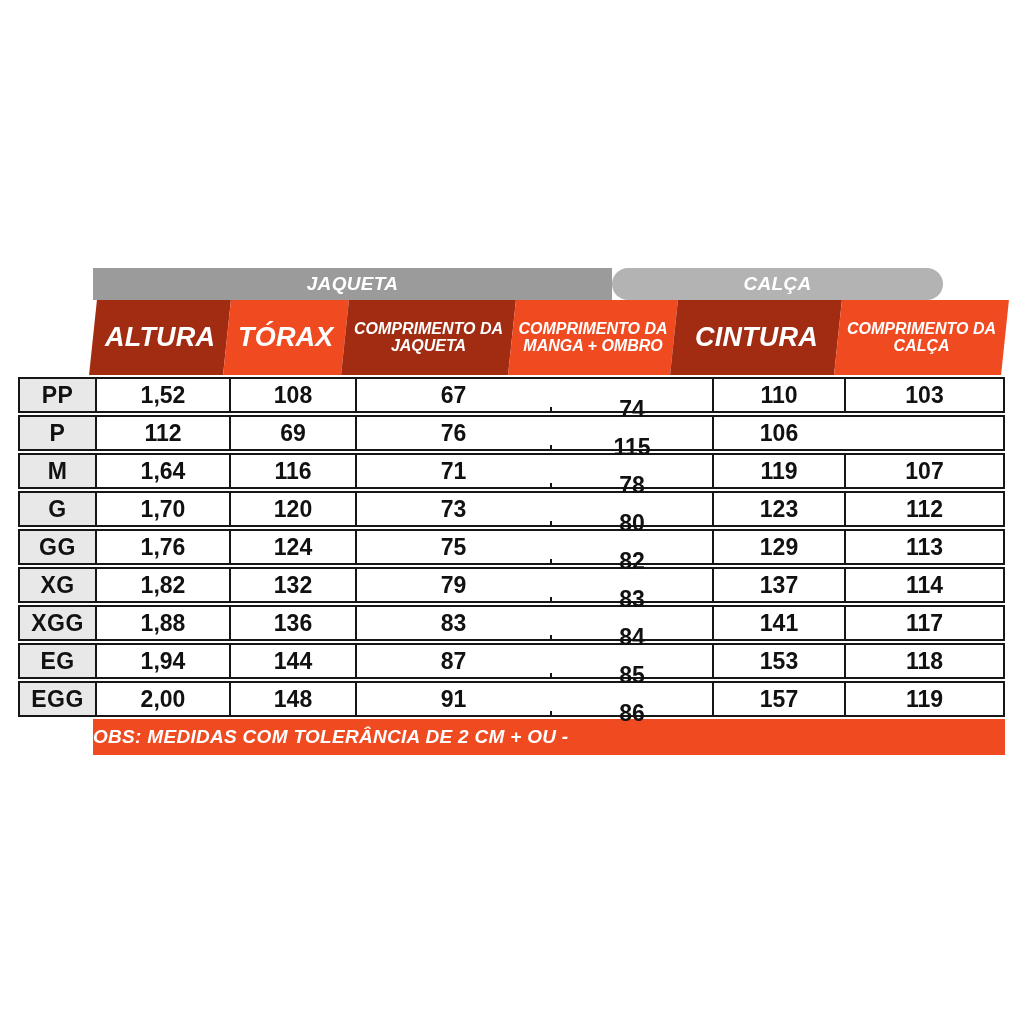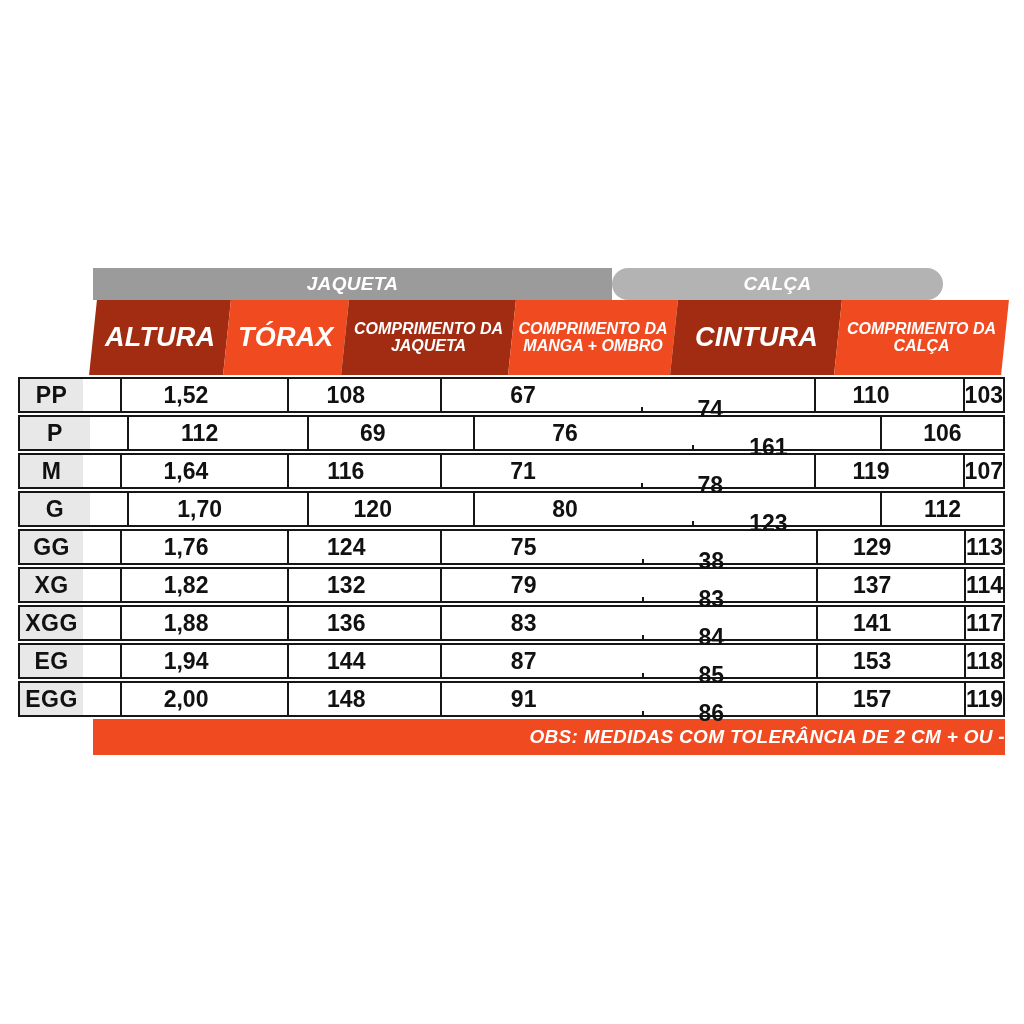--- a/index.html
+++ b/index.html
@@ -36,41 +36,41 @@
   .colhead:nth-child(2) { width:118px; }
   .colhead:nth-child(3) { width:167px; }
   .colhead:nth-child(4) { width:162px; }
   .colhead:nth-child(5) { width:164px; }
   .colhead:nth-child(6) { width:167px; }
 
   
   .rows { margin-top:2px; }
   .data-row {
     display:flex; height:36px; margin-bottom:2px;
-    border:2.5px solid var(--border); box-sizing:border-box; background:#fff;gap:37px;
+    border:2.5px solid var(--border); box-sizing:border-box; background:#fff;
   }
   .cell {
     display:flex; align-items:center; justify-content:center;
     box-sizing:border-box; font-weight:bold; color:#111;
   }
   .size-cell {
     width:75px; background:var(--size-bg); font-size:23px; letter-spacing:0.5px;
   }
   .data-cell { border-left:2.5px solid var(--border); font-size:23px; }
-  .data-cell:nth-child(2) { width:154px; }
-  .data-cell:nth-child(3) { width:138px; }
+  .data-cell:nth-child(2) { width:134px; }
+  .data-cell:nth-child(3) { width:126px; }
   .data-cell:nth-child(4) { width:195px; }
   .data-cell:nth-child(5) { width:162px;margin-top:28px; }
   .data-cell:nth-child(6) { width:132px; }
   .data-cell:nth-child(7) { flex:1;text-align:right; }
 
   
   .footer-bar {
     margin-left:75px; margin-top:1px; height:36px; background:var(--orange);
-    display:flex; align-items:center; justify-content:flex-end;
+    display:flex; align-items:center; justify-content:flex-start;
     color:#ffffff; font-weight:bold; font-style:italic; font-size:19px;
     letter-spacing:0.3px;
   }
 </style>
 </head>
 <body>
 
 <div class="stage">
   <div class="table-wrap">
 
@@ -112,46 +112,47 @@
           <div class="cell data-cell">67</div>
           <div class="cell data-cell">74</div>
           <div class="cell data-cell">110</div>
           <div class="cell data-cell">103</div>
         </div>
         <div class="data-row">
           <div class="cell size-cell">P</div>
           <div class="cell data-cell">112</div>
           <div class="cell data-cell">69</div>
           <div class="cell data-cell">76</div>
-          <div class="cell data-cell">161</div>
+          <div class="cell data-cell">115</div>
           <div class="cell data-cell">106</div>
         </div>
         <div class="data-row">
           <div class="cell size-cell">M</div>
           <div class="cell data-cell">1,64</div>
           <div class="cell data-cell">116</div>
           <div class="cell data-cell">71</div>
           <div class="cell data-cell">78</div>
           <div class="cell data-cell">119</div>
           <div class="cell data-cell">107</div>
         </div>
         <div class="data-row">
           <div class="cell size-cell">G</div>
           <div class="cell data-cell">1,70</div>
           <div class="cell data-cell">120</div>
+          <div class="cell data-cell">73</div>
           <div class="cell data-cell">80</div>
           <div class="cell data-cell">123</div>
           <div class="cell data-cell">112</div>
         </div>
         <div class="data-row">
           <div class="cell size-cell">GG</div>
           <div class="cell data-cell">1,76</div>
           <div class="cell data-cell">124</div>
           <div class="cell data-cell">75</div>
-          <div class="cell data-cell">38</div>
+          <div class="cell data-cell">82</div>
           <div class="cell data-cell">129</div>
           <div class="cell data-cell">113</div>
         </div>
         <div class="data-row">
           <div class="cell size-cell">XG</div>
           <div class="cell data-cell">1,82</div>
           <div class="cell data-cell">132</div>
           <div class="cell data-cell">79</div>
           <div class="cell data-cell">83</div>
           <div class="cell data-cell">137</div>

